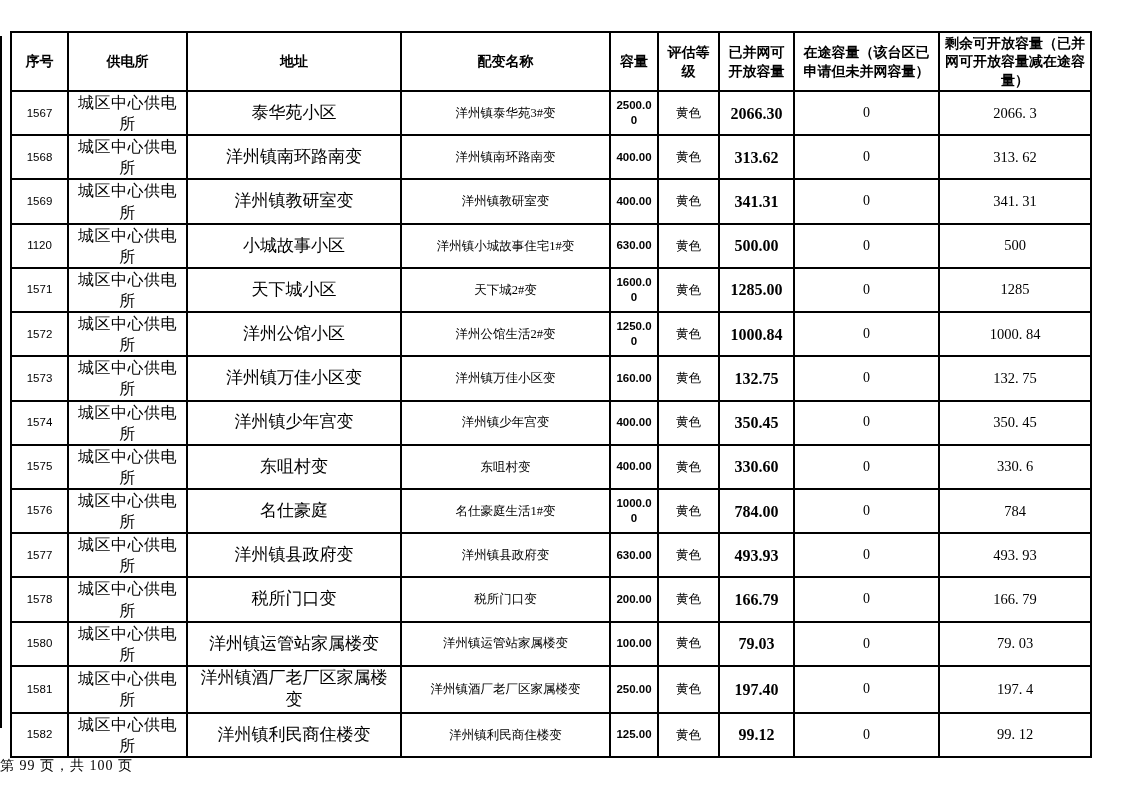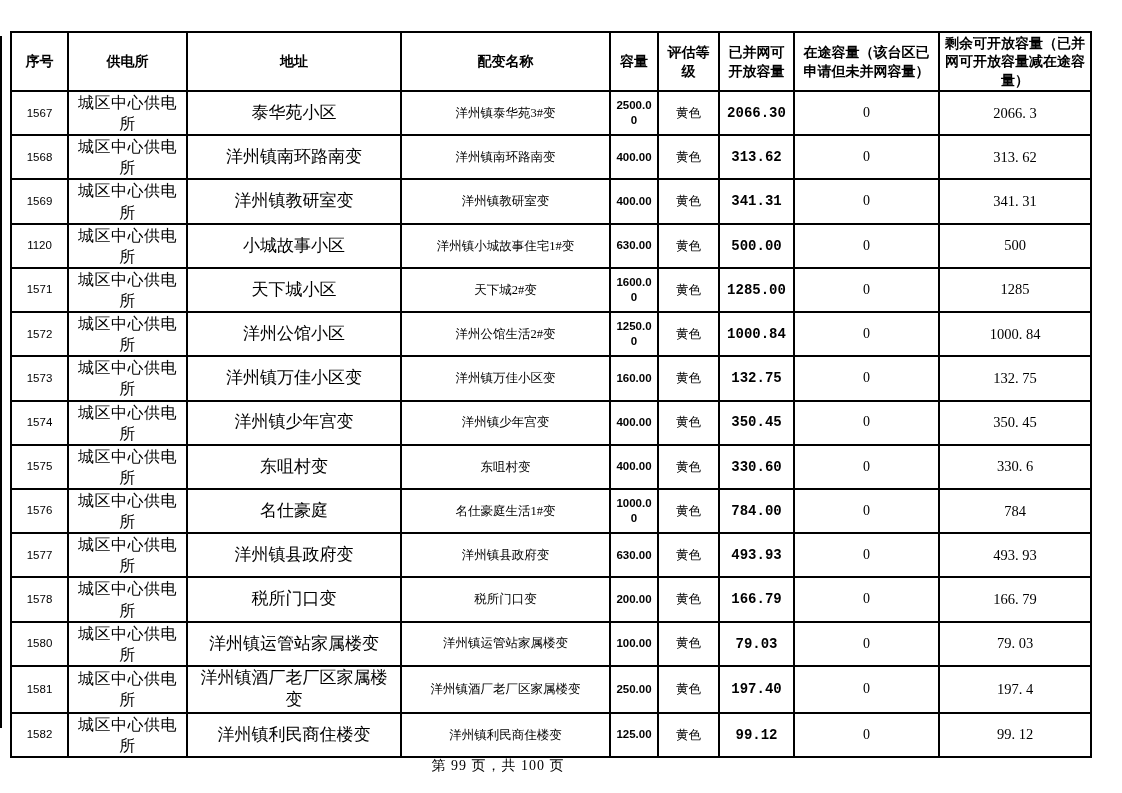--- a/index.html
+++ b/index.html
@@ -36,26 +36,25 @@
     font-weight:bold;
     font-size:14px;
   }
   tbody tr{height:40px;}
   .c-seq    {font-family:"Liberation Sans","DejaVu Sans",sans-serif;font-size:11.5px;}
   .c-station{font-size:16px;letter-spacing:.5px;}
   .c-addr   {font-size:17px;}
   .c-name   {font-size:12.5px;}
   .c-cap    {font-family:"Liberation Sans","DejaVu Sans",sans-serif;font-weight:bold;font-size:11.5px;padding:0 1px;}
   .c-grade  {font-size:12.5px;}
-  .c-grid   {font-family:Liberation Mono, monospace;font-weight:bold;font-size:14px;}
+  .c-grid   {font-family:Liberation Serif, serif;font-weight:bold;font-size:16px;}
   .c-transit{font-size:14px;}
   .c-remain {font-size:14.5px;border-radius:21px;}
   .footer{
     position:absolute;left:0;top:757px;width:996px;
-    text-align:center;
     font-size:14px;
     letter-spacing:1px;
   }
 </style>
 </head>
 <body>
 
 <div class="page">
 
   <div class="edge-artifact"></div>

